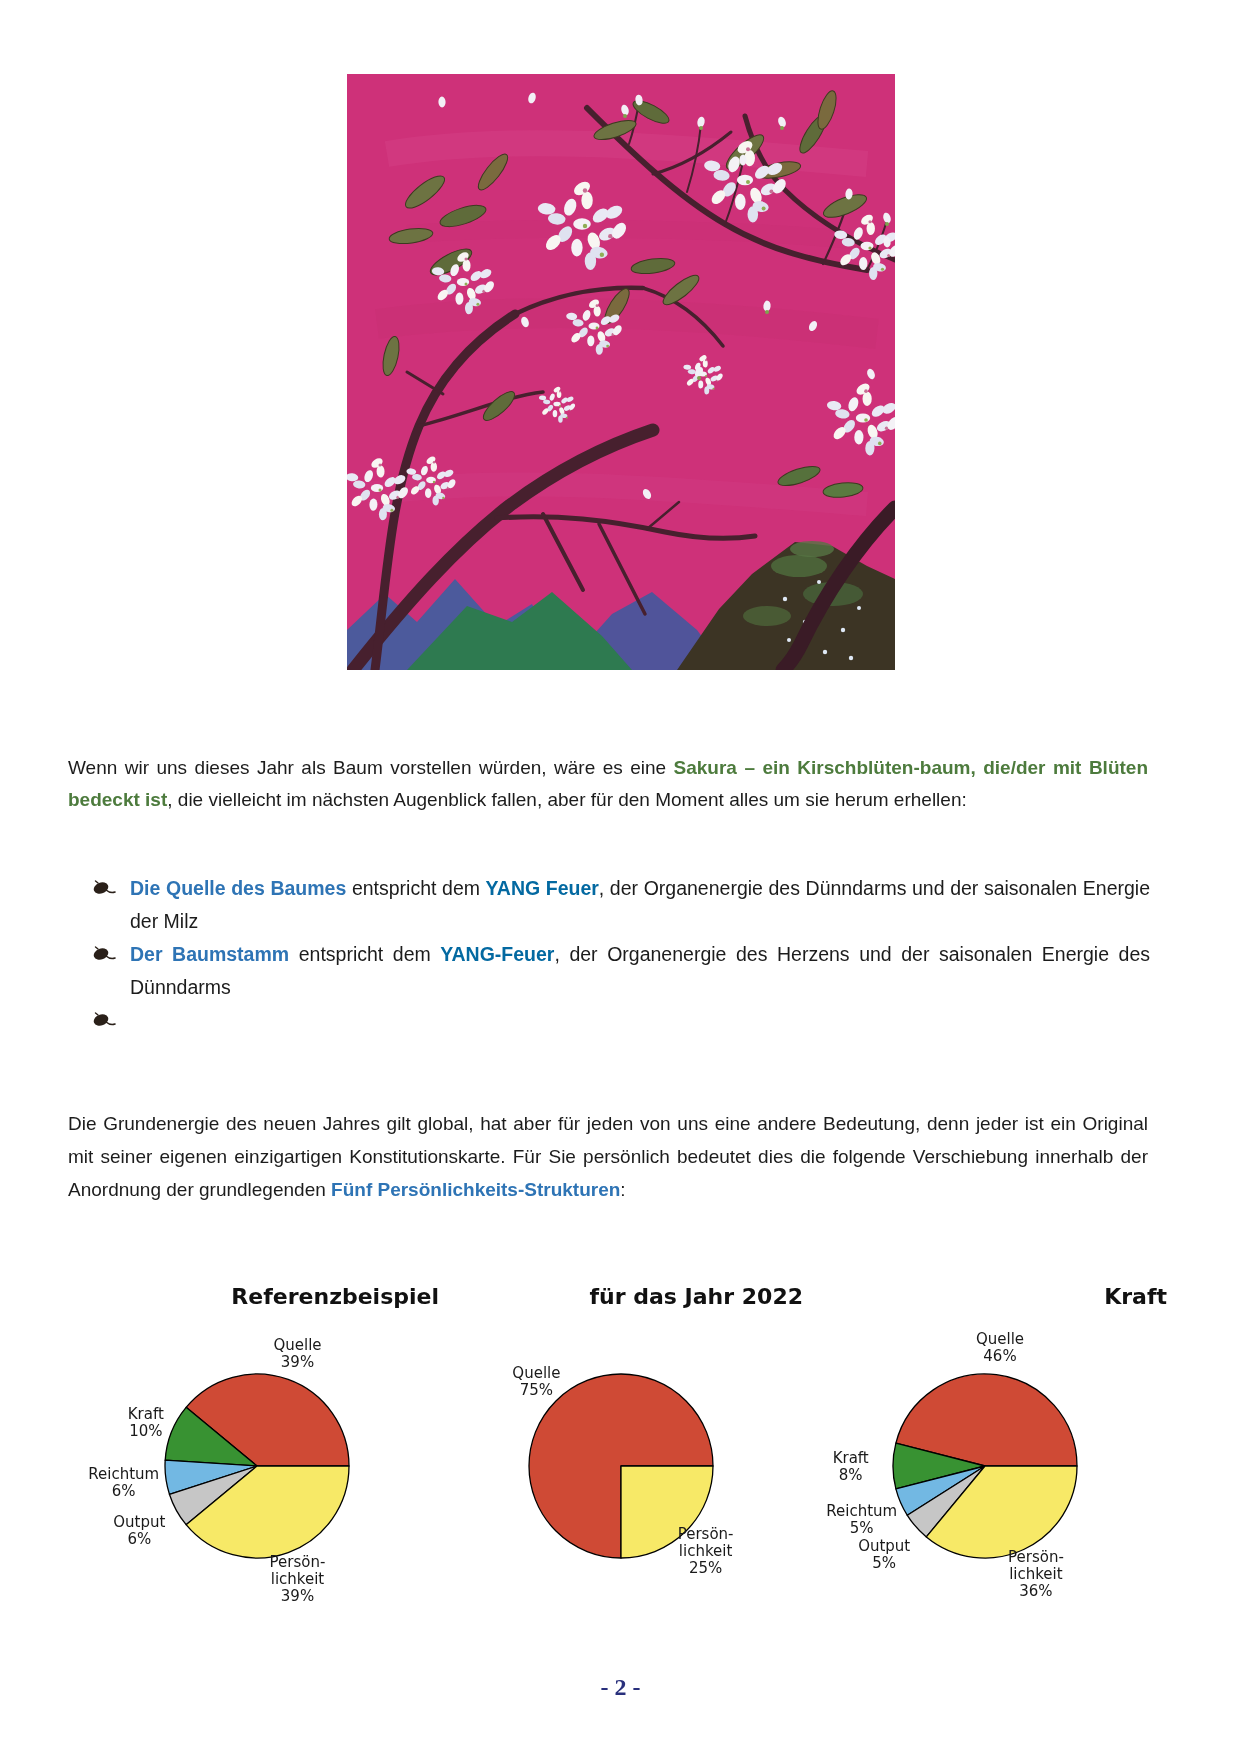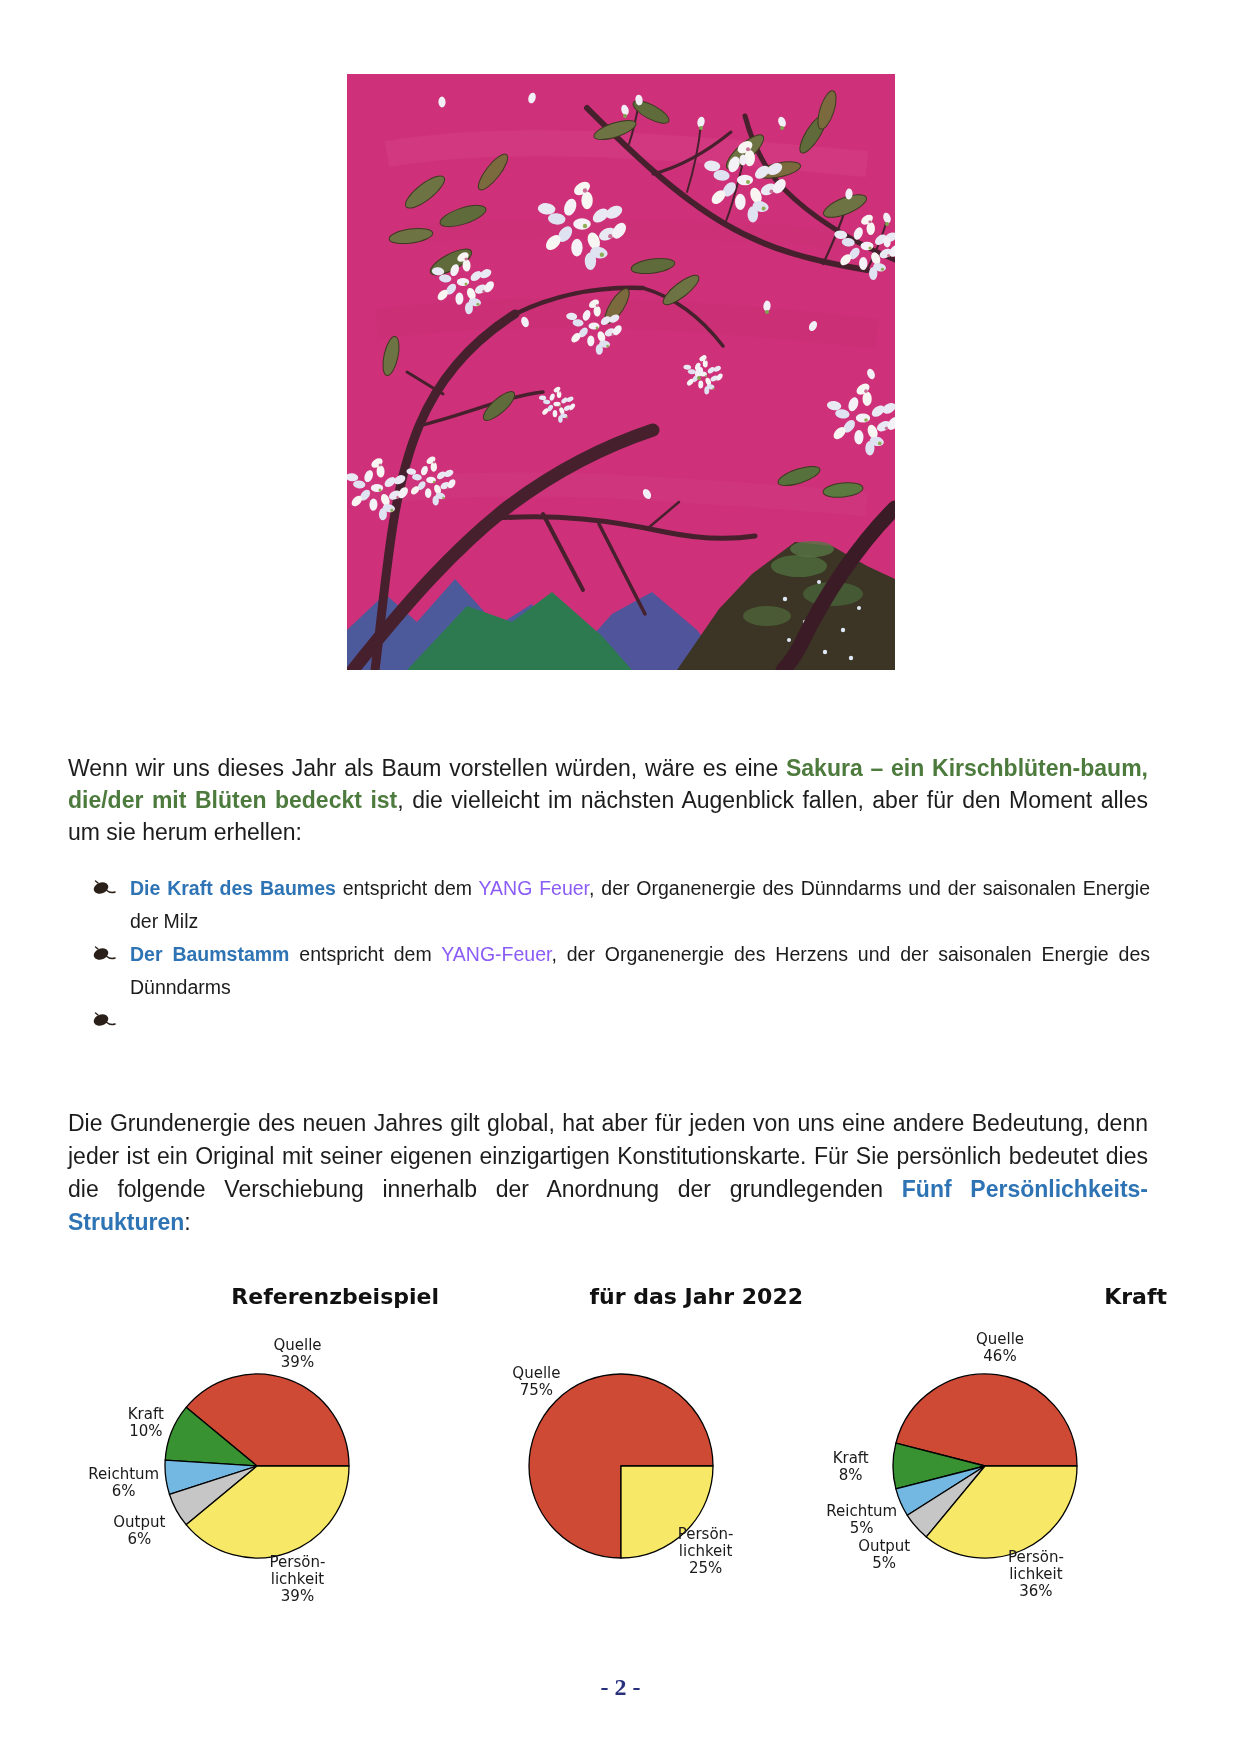--- a/index.html
+++ b/index.html
@@ -2,31 +2,31 @@
 <html><head>
 <meta charset="utf-8">
 <style>
   html,body{margin:0;padding:0;background:#888;}
   .page{
     position:relative;width:1241px;height:1754px;margin:0 auto;
     background:#ffffff;overflow:hidden;
     font-family:"Liberation Sans",sans-serif;color:#1c1c1c;
   }
   .painting{position:absolute;left:347px;top:74px;width:548px;height:596px;display:block;}
-  .para{position:absolute;left:68px;width:1080px;font-size:23px;line-height:32px;
+  .para{position:absolute;left:68px;width:1080px;font-size:19px;line-height:32px;
         text-align:justify;margin:0;}
   #para-intro{top:752px;}
   #para-const{top:1070px;line-height:33px;margin-top:37px;}
   .bullets{position:absolute;left:92px;top:872px;width:1058px;list-style:none;margin:0;padding:0;}
   .bullets li{position:relative;padding-left:38px;line-height:33px;text-align:justify;font-size:19.5px;}
   .bullet-ico{position:absolute;left:0;top:8px;}
   .seg-normal{color:#1c1c1c;}
   .seg-green-bold{color:#4d7b3d;font-weight:bold;}
   .seg-blue-bold{color:#2e74b5;font-weight:bold;}
-  .seg-red-bold{color:#8b5cf6;font-weight:normal;}
+  .seg-red-bold{color:#0369a1;font-weight:bold;}
   .charts{position:absolute;left:75px;top:1284px;width:1092px;display:flex;}
   .chart{width:364px;}
   .chart-title{font-family:"DejaVu Sans",sans-serif;font-weight:bold;font-size:22px;
                text-align:right;height:28px;color:#111;}
   .pie{display:block;width:364px;height:300px;margin-top:4px;}
   .pie text{font-family:"DejaVu Sans",sans-serif;font-size:15px;fill:#1a1a1a;}
   .footer{position:absolute;left:0;right:0;top:1674px;text-align:center;
           font-family:"Liberation Serif",serif;font-weight:bold;font-size:24px;color:#29307c;}
 </style>
 </head>
@@ -333,21 +333,21 @@
 
   <p class="para" id="para-intro"><span class="seg-normal">Wenn wir uns dieses Jahr als Baum vorstellen würden, wäre es eine </span><span class="seg-green-bold">Sakura – ein Kirschblüten-baum, die/der mit Blüten bedeckt ist</span><span class="seg-normal">, die vielleicht im nächsten  Augenblick fallen, aber für den Moment alles um sie herum erhellen:</span></p>
 
   <ul class="bullets">
     <li>
       <svg class="bullet-ico" width="24" height="17" viewBox="0 0 24 17">
         <ellipse cx="9" cy="8" rx="7.5" ry="5.5" fill="#2a2019" transform="rotate(-22 9 8)"></ellipse>
         <path d="M14,10 C17,12.5 20,13 23,12" stroke="#2a2019" stroke-width="1.6" fill="none" stroke-linecap="round"></path>
         <path d="M6,3 L3.5,1" stroke="#2a2019" stroke-width="1.4" stroke-linecap="round"></path>
       </svg>
-      <span><span class="seg-blue-bold">Die Kraft des Baumes</span><span class="seg-normal"> entspricht dem </span><span class="seg-red-bold">YANG Feuer</span><span class="seg-normal">, der Organenergie des Dünndarms und der saisonalen Energie der Milz</span></span>
+      <span><span class="seg-blue-bold">Die Quelle des Baumes</span><span class="seg-normal"> entspricht dem </span><span class="seg-red-bold">YANG Feuer</span><span class="seg-normal">, der Organenergie des Dünndarms und der saisonalen Energie der Milz</span></span>
     </li>
     <li>
       <svg class="bullet-ico" width="24" height="17" viewBox="0 0 24 17">
         <ellipse cx="9" cy="8" rx="7.5" ry="5.5" fill="#2a2019" transform="rotate(-22 9 8)"></ellipse>
         <path d="M14,10 C17,12.5 20,13 23,12" stroke="#2a2019" stroke-width="1.6" fill="none" stroke-linecap="round"></path>
         <path d="M6,3 L3.5,1" stroke="#2a2019" stroke-width="1.4" stroke-linecap="round"></path>
       </svg>
       <span><span class="seg-blue-bold">Der Baumstamm</span><span class="seg-normal"> entspricht dem </span><span class="seg-red-bold">YANG-Feuer</span><span class="seg-normal">, der Organenergie des Herzens und der saisonalen Energie des Dünndarms</span></span>
     </li>
     <li>

